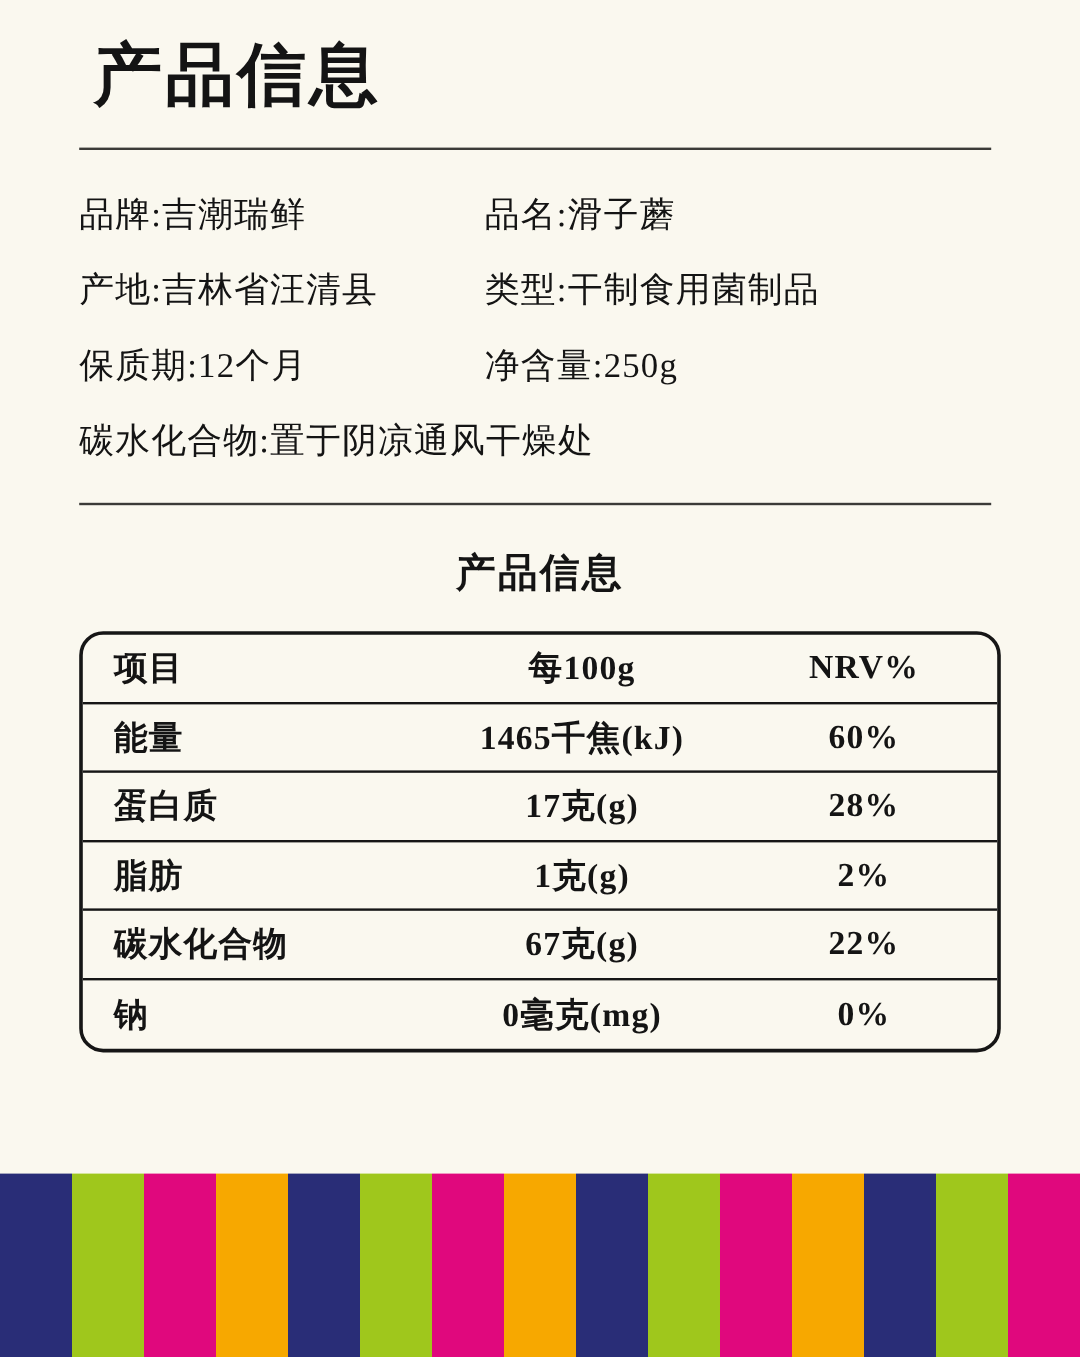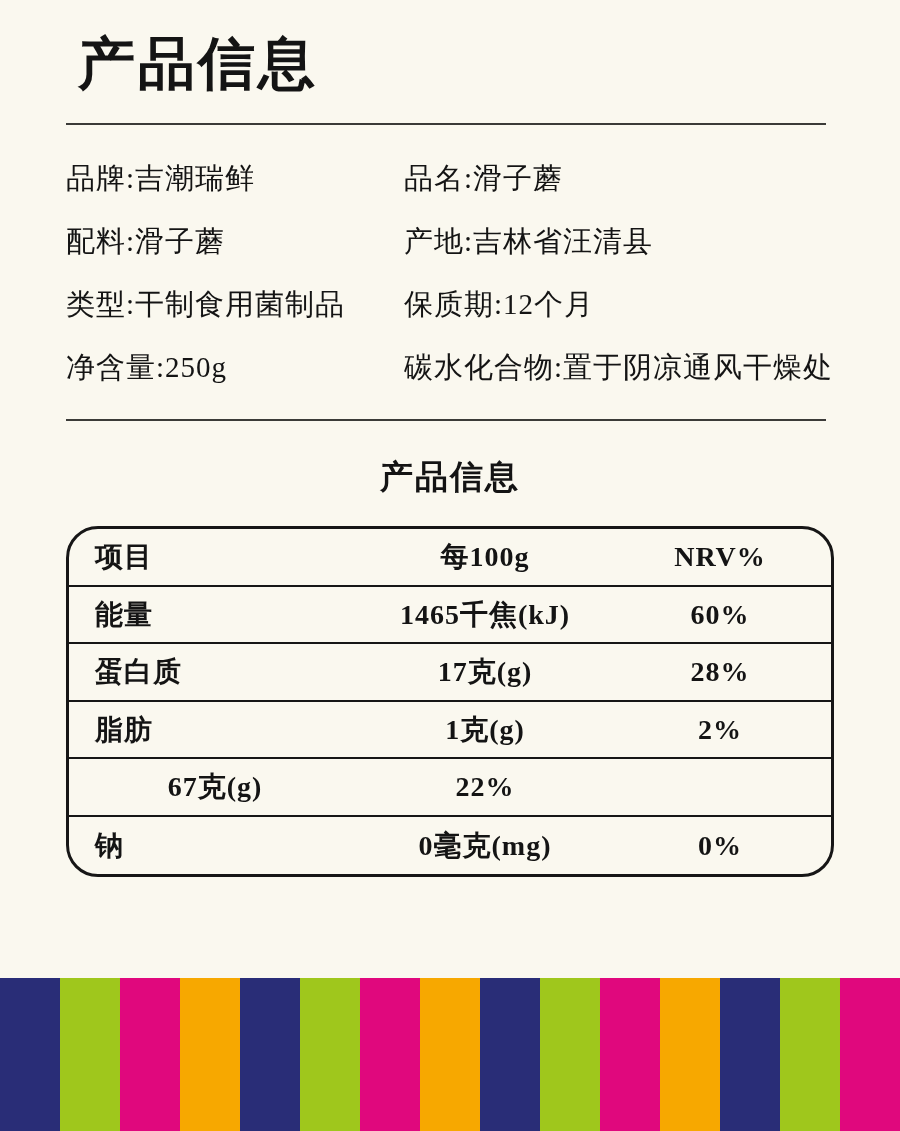--- a/index.html
+++ b/index.html
@@ -53,21 +53,21 @@
     margin: 34px 0 0 0;
     text-align: center;
     font-size: 33px;
     font-weight: bold;
     letter-spacing: 2px;
   }
 
   .nutrition-table {
     margin-top: 26px;
     border: 3px solid #161616;
-    border-radius: 32px;
+    border-radius: 20px;
     overflow: hidden;
   }
   .t-row {
     display: grid;
     grid-template-columns: 240px 1fr 170px;
     align-items: center;
     height: 57.5px;
     border-bottom: 2px solid #161616;
     padding: 0 26px;
     font-size: 28px;
@@ -94,21 +94,20 @@
 
 <div class="content">
 
   <h1 class="page-title">产品信息</h1>
 
   <div class="divider divider-top"></div>
 
   <div class="attrs">
     <div class="attr">品牌:吉潮瑞鲜</div>
     <div class="attr">品名:滑子蘑</div>
-    <div class="attr">配料:滑子蘑</div>
     <div class="attr">产地:吉林省汪清县</div>
     <div class="attr">类型:干制食用菌制品</div>
     <div class="attr">保质期:12个月</div>
     <div class="attr">净含量:250g</div>
     <div class="attr">碳水化合物:置于阴凉通风干燥处</div>
   </div>
 
   <div class="divider divider-mid"></div>
 
   <h2 class="section-heading">产品信息</h2>
@@ -128,20 +127,21 @@
       <div class="cell-name">蛋白质</div>
       <div class="cell-amount">17克(g)</div>
       <div class="cell-nrv">28%</div>
     </div>
     <div class="t-row">
       <div class="cell-name">脂肪</div>
       <div class="cell-amount">1克(g)</div>
       <div class="cell-nrv">2%</div>
     </div>
     <div class="t-row">
+      <div class="cell-name">碳水化合物</div>
       <div class="cell-amount">67克(g)</div>
       <div class="cell-nrv">22%</div>
     </div>
     <div class="t-row">
       <div class="cell-name">钠</div>
       <div class="cell-amount">0毫克(mg)</div>
       <div class="cell-nrv">0%</div>
     </div>
   </div>
 

